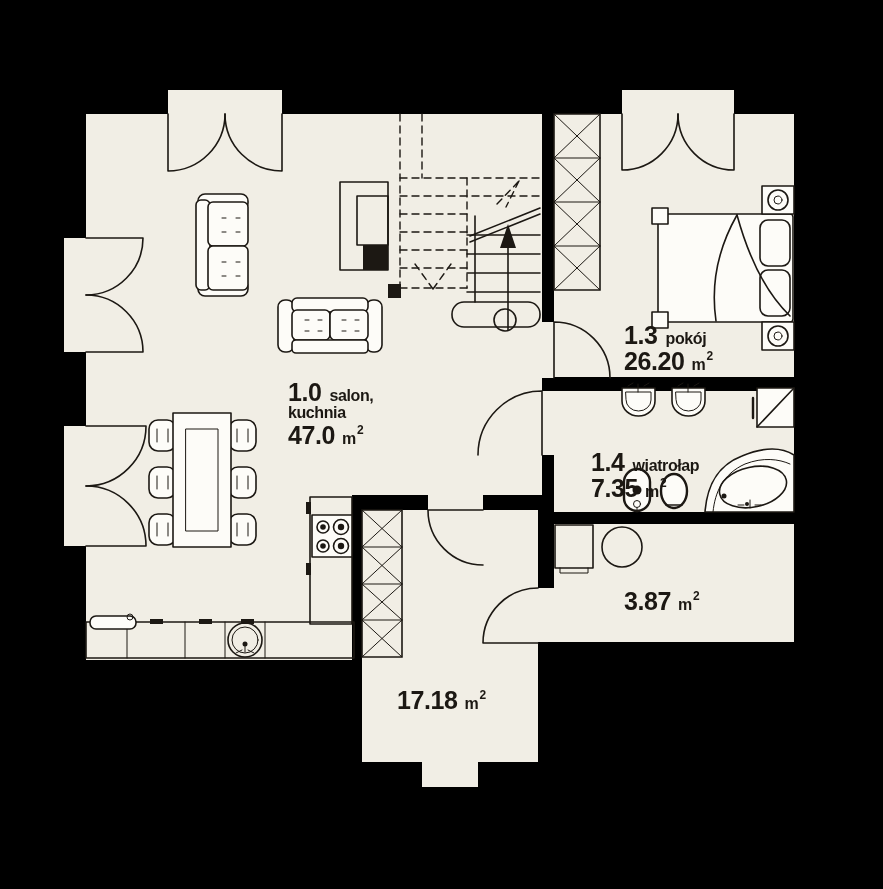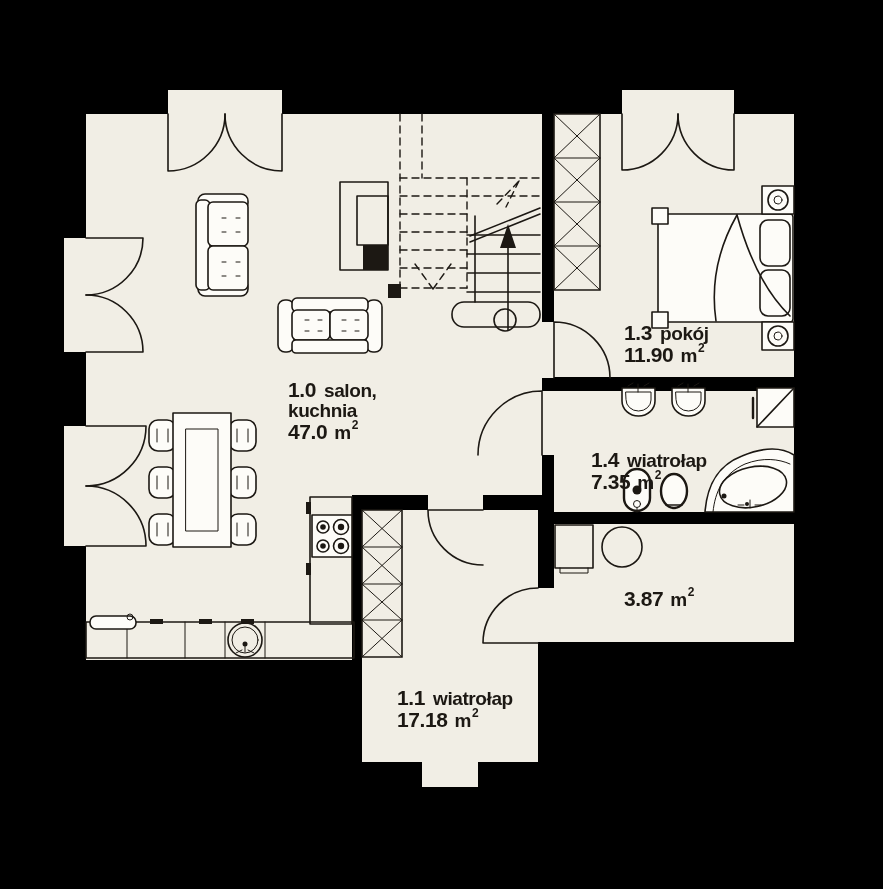--- a/index.html
+++ b/index.html
@@ -9,22 +9,22 @@
   .plan svg{position:absolute;left:0;top:0;}
   .ln{fill:none;stroke:var(--line);stroke-width:1.6;stroke-linecap:round;stroke-linejoin:round;}
   .thick{stroke-width:2.4;}
   .thin{stroke-width:1;}
   .dash{stroke-dasharray:7 5;stroke-width:1.4;}
   .dk{fill:var(--line);stroke:none;}
   .wfill{fill:var(--fixture);}
   .ffill{fill:var(--floor);}
   .lbl{position:absolute;color:var(--line);font-weight:bold;letter-spacing:-0.4px;line-height:1.04;white-space:nowrap;}
   .lbl .row{display:flex;align-items:baseline;}
-  .big{font-size:21px;}
-  .med{font-size:19px;}
+  .big{font-size:25px;}
+  .med{font-size:16px;}
   .nm{margin-left:8px;}
   .unit{margin-left:7px;}
   .sup{font-size:12px;position:relative;top:-10px;margin-left:1px;}
 </style>
 </head>
 <body>
 
 <div class="plan">
 <svg width="883" height="889" viewBox="0 0 883 889">
   <defs>
@@ -227,24 +227,20 @@
 
   <g>
     <rect class="ln" x="555" y="525" width="38" height="43"></rect>
     <path class="ln thin" d="M560,568 v5 h28 v-5"></path>
   </g>
   <circle class="ln" cx="622" cy="547" r="20"></circle>
 </svg>
 
 <div class="lbl" style="left:397px;top:687px">
   <div class="row">
-        <span class="big">1.1</span>
-        <span class="med nm">wiatrołap</span>
-      </div>
-  <div class="row">
         <span class="big">17.18</span>
         <span class="med unit">m</span>
         <span class="sup">2</span>
       </div>
 </div>
 
 <div class="lbl" style="left:288px;top:379px">
   <div class="row">
         <span class="big">1.0</span>
         <span class="med nm">salon,</span>
@@ -258,21 +254,21 @@
         <span class="sup">2</span>
       </div>
 </div>
 
 <div class="lbl" style="left:624px;top:322px">
   <div class="row">
         <span class="big">1.3</span>
         <span class="med nm">pokój</span>
       </div>
   <div class="row">
-        <span class="big">11.90</span>
+        <span class="big">26.20</span>
         <span class="med unit">m</span>
         <span class="sup">2</span>
       </div>
 </div>
 
 <div class="lbl" style="left:591px;top:449px">
   <div class="row">
         <span class="big">1.4</span>
         <span class="med nm">wiatrołap</span>
       </div>

